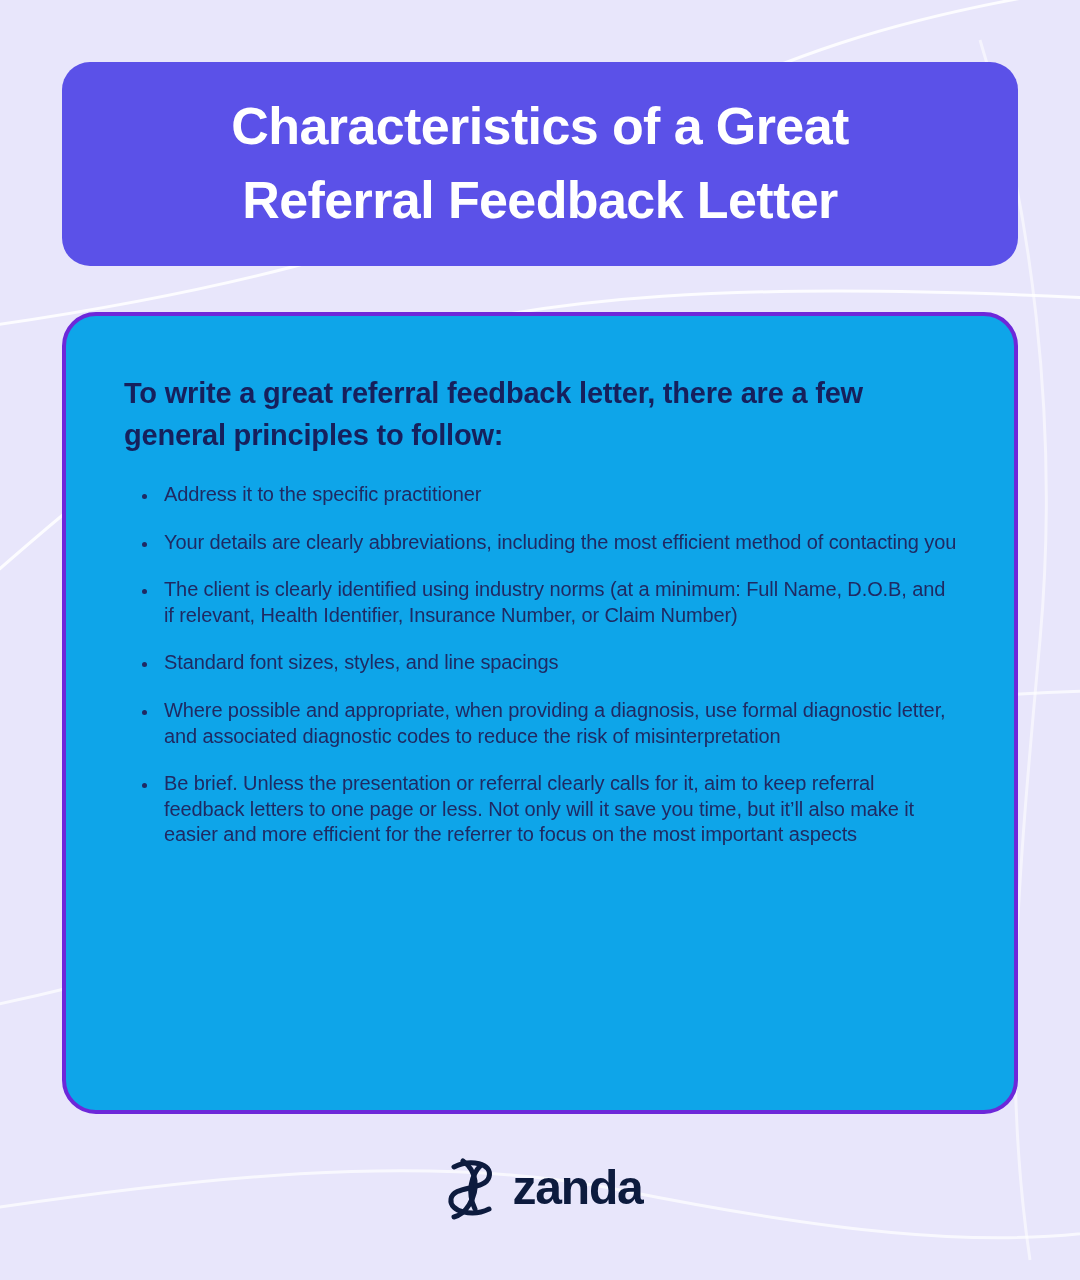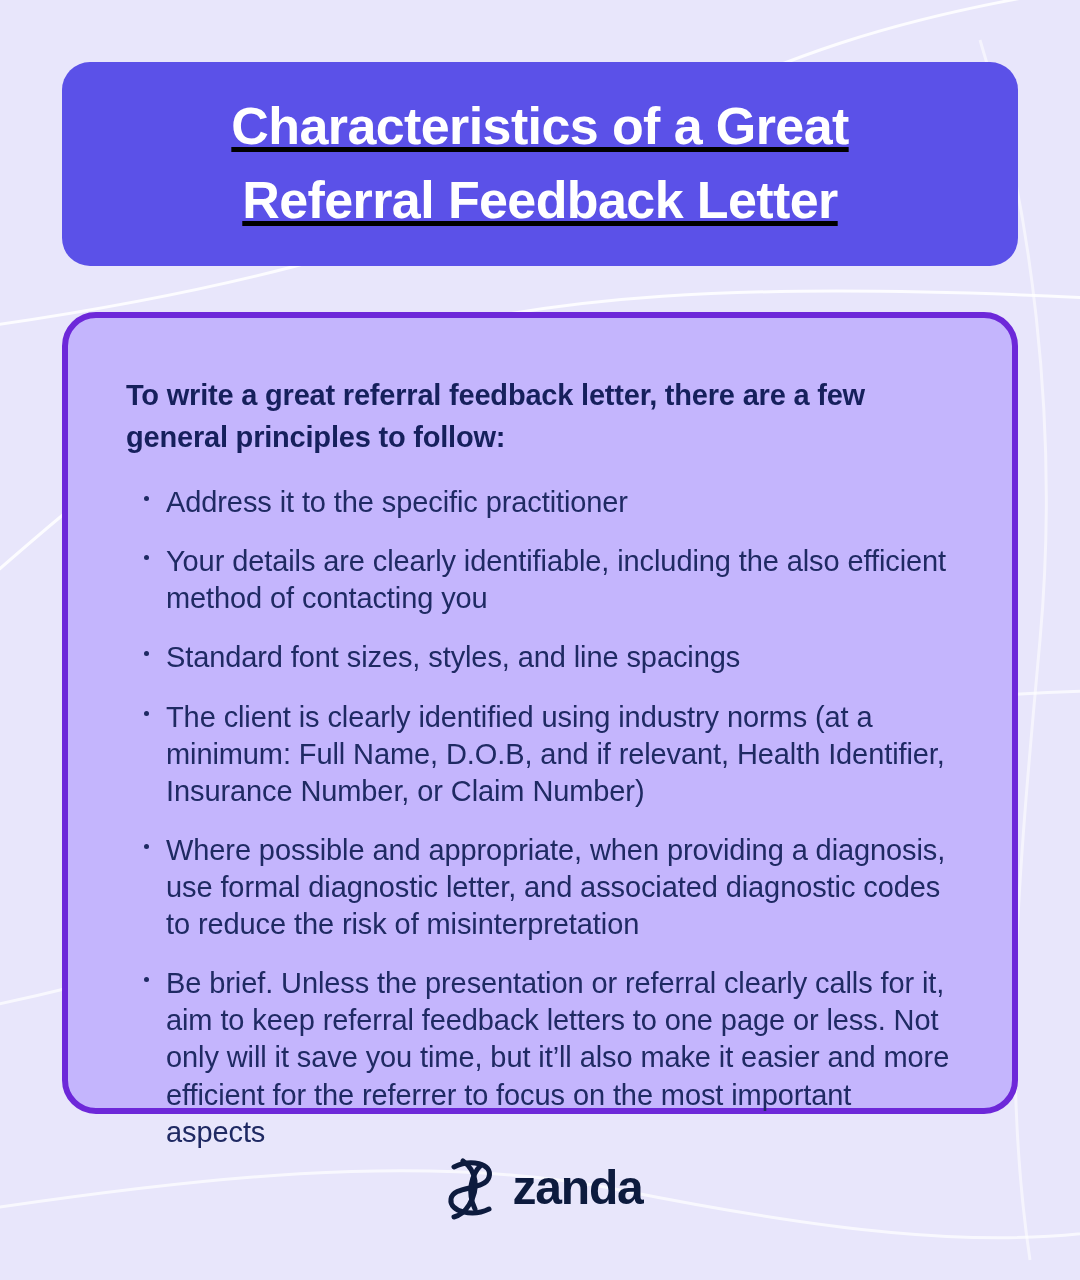--- a/index.html
+++ b/index.html
@@ -35,41 +35,40 @@
     top: 62px;
     width: 956px;
     height: 204px;
     background: #5B51E8;
     border-radius: 28px;
     display: flex;
     align-items: center;
     justify-content: center;
     box-sizing: border-box;
     padding: 0 40px;
-    text-decoration: underline;
   }
   .header-title {
     color: #FFFFFF;
     font-size: 52px;
     line-height: 1.42;
     font-weight: bold;
     text-align: center;
     letter-spacing: -0.6px;
     max-width: 720px;
   }
 
   
   .body-card {
     position: absolute;
     left: 62px;
     top: 312px;
     width: 956px;
     height: 802px;
-    background: #c4b5fd;
-    border: 6px solid #6d28d9;
+    background: #0ea5e9;
+    border: 4px solid #6d28d9;
     border-radius: 34px;
     box-sizing: border-box;
     padding: 56px 56px 40px 58px;
   }
   .intro {
     color: #16205C;
     font-size: 29px;
     font-weight: bold;
     line-height: 1.45;
     letter-spacing: -0.2px;
@@ -77,21 +76,21 @@
     max-width: 830px;
   }
   ul.points {
     list-style: none;
     margin: 0;
     padding: 0 0 0 18px;
   }
   ul.points li {
     position: relative;
     color: #1F2A63;
-    font-size: 29px;
+    font-size: 20px;
     line-height: 1.28;
     letter-spacing: -0.1px;
     margin-bottom: 22px;
     padding-left: 22px;
     max-width: 812px;
   }
   ul.points li:last-child {
     margin-bottom: 16px;
   }
   ul.points li::before {
@@ -141,23 +140,23 @@
   </svg>
 
   <div class="header-card">
     <div class="header-title">Characteristics of a Great Referral Feedback Letter</div>
   </div>
 
   <div class="body-card">
     <p class="intro">To write a great referral feedback letter, there are a few general principles to follow:</p>
     <ul class="points">
       <li>Address it to the specific practitioner</li>
-      <li>Your details are clearly identifiable, including the also efficient method of contacting you</li>
+      <li>Your details are clearly abbreviations, including the most efficient method of contacting you</li>
+      <li>The client is clearly identified using industry norms (at a minimum: Full Name, D.O.B, and if relevant, Health Identifier, Insurance Number, or Claim Number)</li>
       <li>Standard font sizes, styles, and line spacings</li>
-      <li>The client is clearly identified using industry norms (at a minimum: Full Name, D.O.B, and if relevant, Health Identifier, Insurance Number, or Claim Number)</li>
       <li>Where possible and appropriate, when providing a diagnosis, use formal diagnostic letter, and associated diagnostic codes to reduce the risk of misinterpretation</li>
       <li>Be brief. Unless the presentation or referral clearly calls for it, aim to keep referral feedback letters to one page or less. Not only will it save you time, but it’ll also make it easier and more efficient for the referrer to focus on the most important aspects</li>
     </ul>
   </div>
 
   <div class="footer">
     <svg class="logo-mark" width="72" height="66" viewBox="0 0 72 66" xmlns="http://www.w3.org/2000/svg" aria-hidden="true">
       <g fill="none" stroke="#0D1B3E" stroke-width="5" stroke-linecap="round">
         <path d="M17 12 C 33 4, 56 8, 52 22 C 48 36, 16 30, 14 44 C 12 57, 36 62, 52 54"></path>
         <path d="M26 6 C 40 16, 42 34, 32 50 C 27 58, 21 61, 17 62"></path>

